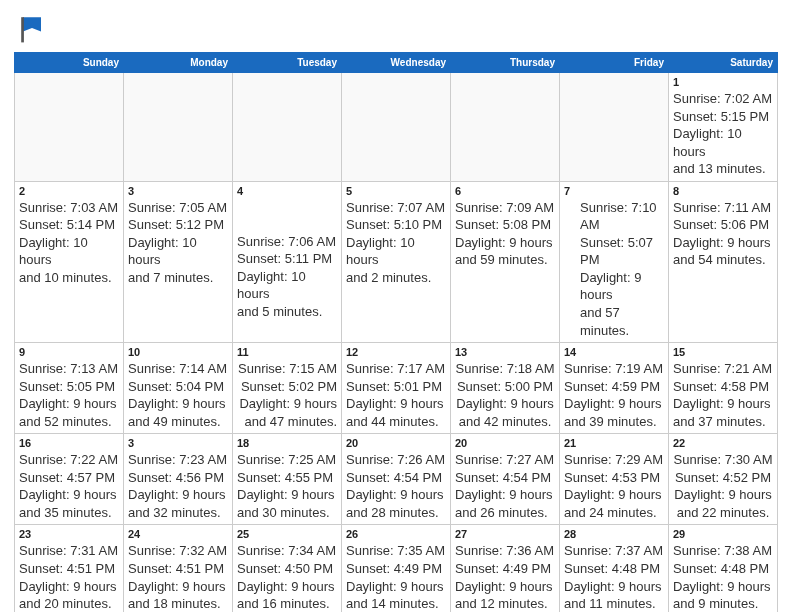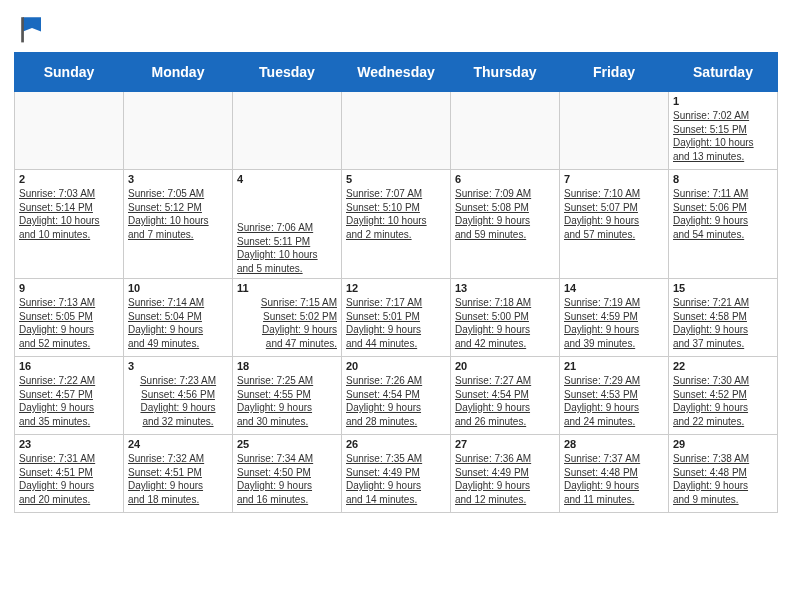--- a/index.html
+++ b/index.html
@@ -52,47 +52,46 @@
       color: #555;
     }
     .calendar {
       width: 100%;
       border-collapse: collapse;
       table-layout: fixed;
     }
     .calendar th {
       background: #1a6abf;
       color: #fff;
-      font-size: 14px;
+      font-size: 10px;
       font-weight: bold;
-      padding: 11px 4px;
+      padding: 4px 4px;
       border: 1px solid #1a6abf;
-      text-align: center;
+      text-align: right;
     }
     .calendar td {
       border: 1px solid #ccc;
       vertical-align: top;
       padding: 3px 4px;
       font-size: 9px;
       color: #333;
       height: 78px;
       width: calc(100% / 7);
     }
     .day-number {
       font-size: 11px;
       font-weight: bold;
       color: #222;
       display: block;
       margin-bottom: 2px;
     }
     .day-info {
-      font-size: 10px;
+      font-size: 13px;
       line-height: 1.35;
       color: #333;
-      text-decoration: underline;
     }
     .empty-cell {
       background: #f9f9f9;
     }
     .last-row td {
       height: 60px;
     }
   </style>
 </head>
 <body>
@@ -175,21 +174,21 @@
           </td>
           <td>
             <span class="day-number">6</span>
             <div class="day-info" style="white-space: pre-line;">Sunrise: 7:09 AM
 Sunset: 5:08 PM
 Daylight: 9 hours
 and 59 minutes.</div>
           </td>
           <td>
             <span class="day-number">7</span>
-            <div class="day-info" style="white-space: pre-line;">Sunrise: 7:10 AM
+            <div class="day-info" style="white-space: pre-line; margin-left: 16px;">Sunrise: 7:10 AM
 Sunset: 5:07 PM
 Daylight: 9 hours
 and 57 minutes.</div>
           </td>
           <td>
             <span class="day-number">8</span>
             <div class="day-info" style="white-space: pre-line;">Sunrise: 7:11 AM
 Sunset: 5:06 PM
 Daylight: 9 hours
 and 54 minutes.</div>
@@ -219,21 +218,21 @@
           </td>
           <td>
             <span class="day-number">12</span>
             <div class="day-info" style="white-space: pre-line;">Sunrise: 7:17 AM
 Sunset: 5:01 PM
 Daylight: 9 hours
 and 44 minutes.</div>
           </td>
           <td>
             <span class="day-number">13</span>
-            <div class="day-info" style="white-space: pre-line;">Sunrise: 7:18 AM
+            <div class="day-info" style="white-space: pre-line; text-align: center;">Sunrise: 7:18 AM
 Sunset: 5:00 PM
 Daylight: 9 hours
 and 42 minutes.</div>
           </td>
           <td>
             <span class="day-number">14</span>
             <div class="day-info" style="white-space: pre-line;">Sunrise: 7:19 AM
 Sunset: 4:59 PM
 Daylight: 9 hours
 and 39 minutes.</div>
@@ -249,21 +248,21 @@
         <tr>
           <td>
             <span class="day-number">16</span>
             <div class="day-info" style="white-space: pre-line;">Sunrise: 7:22 AM
 Sunset: 4:57 PM
 Daylight: 9 hours
 and 35 minutes.</div>
           </td>
           <td>
             <span class="day-number">3</span>
-            <div class="day-info" style="white-space: pre-line; text-align: center;">Sunrise: 7:23 AM
+            <div class="day-info" style="white-space: pre-line;">Sunrise: 7:23 AM
 Sunset: 4:56 PM
 Daylight: 9 hours
 and 32 minutes.</div>
           </td>
           <td>
             <span class="day-number">18</span>
             <div class="day-info" style="white-space: pre-line;">Sunrise: 7:25 AM
 Sunset: 4:55 PM
 Daylight: 9 hours
 and 30 minutes.</div>
@@ -284,21 +283,21 @@
           </td>
           <td>
             <span class="day-number">21</span>
             <div class="day-info" style="white-space: pre-line;">Sunrise: 7:29 AM
 Sunset: 4:53 PM
 Daylight: 9 hours
 and 24 minutes.</div>
           </td>
           <td>
             <span class="day-number">22</span>
-            <div class="day-info" style="white-space: pre-line;">Sunrise: 7:30 AM
+            <div class="day-info" style="white-space: pre-line; text-align: center;">Sunrise: 7:30 AM
 Sunset: 4:52 PM
 Daylight: 9 hours
 and 22 minutes.</div>
           </td>
         </tr>
         <tr>
           <td>
             <span class="day-number">23</span>
             <div class="day-info" style="white-space: pre-line;">Sunrise: 7:31 AM
 Sunset: 4:51 PM

